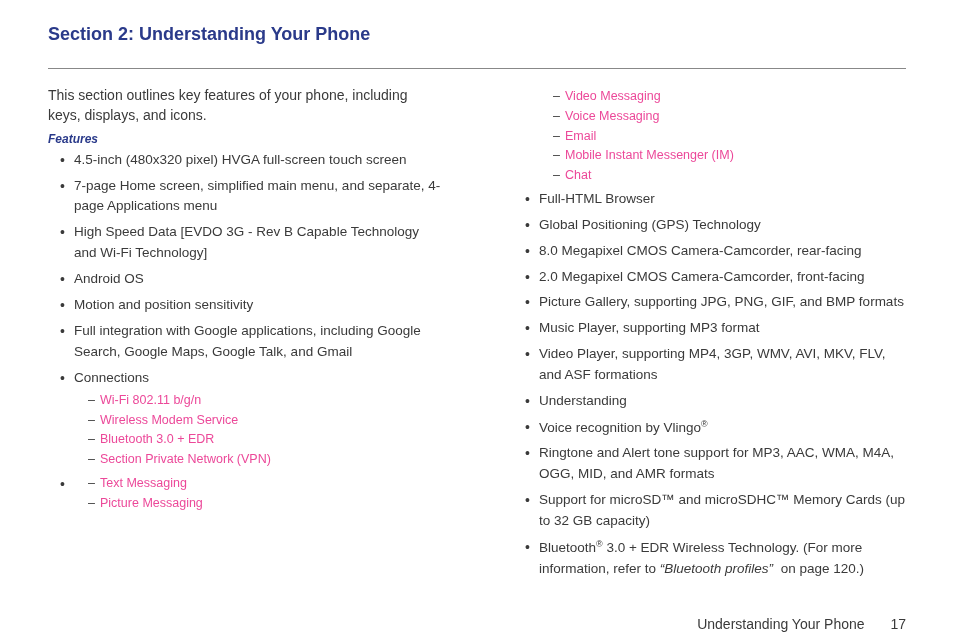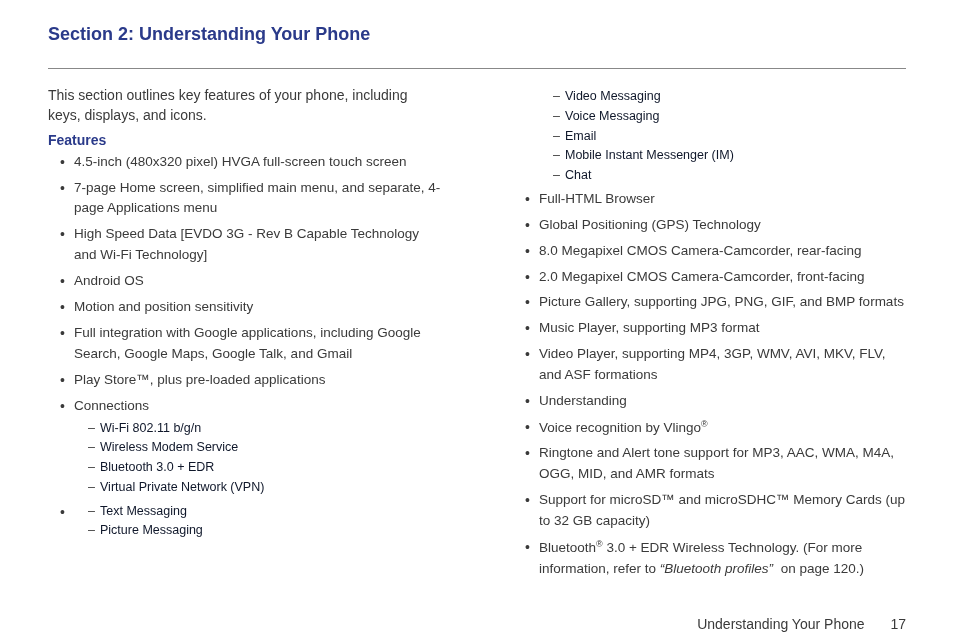--- a/index.html
+++ b/index.html
@@ -28,25 +28,26 @@
       flex: 1;
       min-width: 0;
     }
     .intro {
       font-size: 14px;
       line-height: 1.45;
       margin-bottom: 6px;
       color: #3a3a3a;
     }
     .subhead {
-      font-size: 14px;
+      font-size: 12px;
       font-weight: bold;
       color: #2a3a8a;
       margin-top: 2px;
       margin-bottom: 4px;
+      font-style: italic;
     }
     ul.feature-list {
       list-style: none;
       padding-left: 14px;
     }
     ul.feature-list > li {
       font-size: 13.5px;
       line-height: 1.55;
       margin-bottom: 5px;
       position: relative;
@@ -64,21 +65,21 @@
     ul.sub-list {
       list-style: none;
       padding-left: 14px;
       margin-top: 2px;
     }
     ul.sub-list > li {
       font-size: 12.5px;
       line-height: 1.5;
       position: relative;
       padding-left: 12px;
-      color: #0f172a;
+      color: #ec4899;
       margin-bottom: 1px;
     }
     ul.sub-list > li::before {
       content: "–";
       position: absolute;
       left: 0;
       top: 0;
       color: #3a3a3a;
     }
     .footer {
@@ -103,26 +104,25 @@
   <div class="col">
     <p class="intro">This section outlines key features of your phone, including keys, displays, and icons.</p>
     <div class="subhead">Features</div>
     <ul class="feature-list" id="col1-list">
         <li><span>4.5-inch (480x320 pixel) HVGA full-screen touch screen</span></li>
         <li><span>7-page Home screen, simplified main menu, and separate, 4-page Applications menu</span></li>
         <li><span>High Speed Data [EVDO 3G - Rev B Capable Technology and Wi-Fi Technology]</span></li>
         <li><span>Android OS</span></li>
         <li><span>Motion and position sensitivity</span></li>
         <li><span>Full integration with Google applications, including Google Search, Google Maps, Google Talk, and Gmail</span></li>
-        <li><span>Play Store™, plus pre-loaded applications</span></li>
         <li><span>Connections</span><ul class="sub-list">
             <li>Wi-Fi 802.11 b/g/n</li>
             <li>Wireless Modem Service</li>
             <li>Bluetooth 3.0 + EDR</li>
-            <li>Virtual Private Network (VPN)</li>
+            <li>Section Private Network (VPN)</li>
           </ul></li>
         <li><ul class="sub-list">
             <li>Text Messaging</li>
             <li>Picture Messaging</li>
           </ul></li>
       </ul>
   </div>
   <div class="col">
     <ul class="sub-list" id="col2-top-sub" style="padding-left:40px; margin-bottom:4px;">
         <li>Video Messaging</li>

